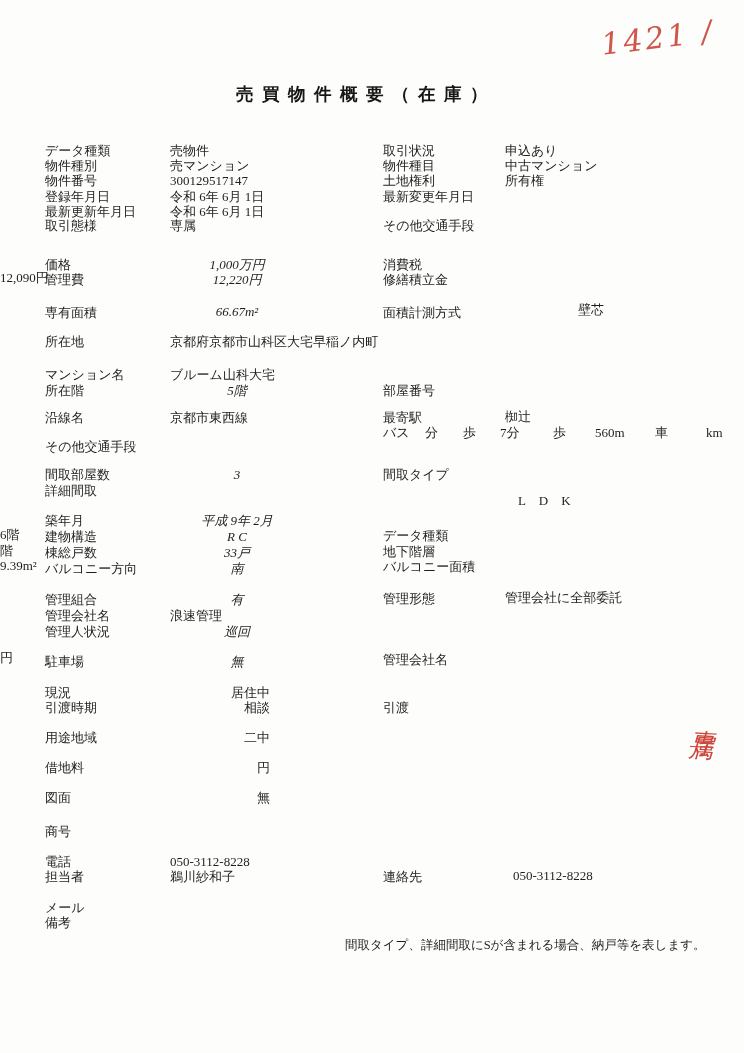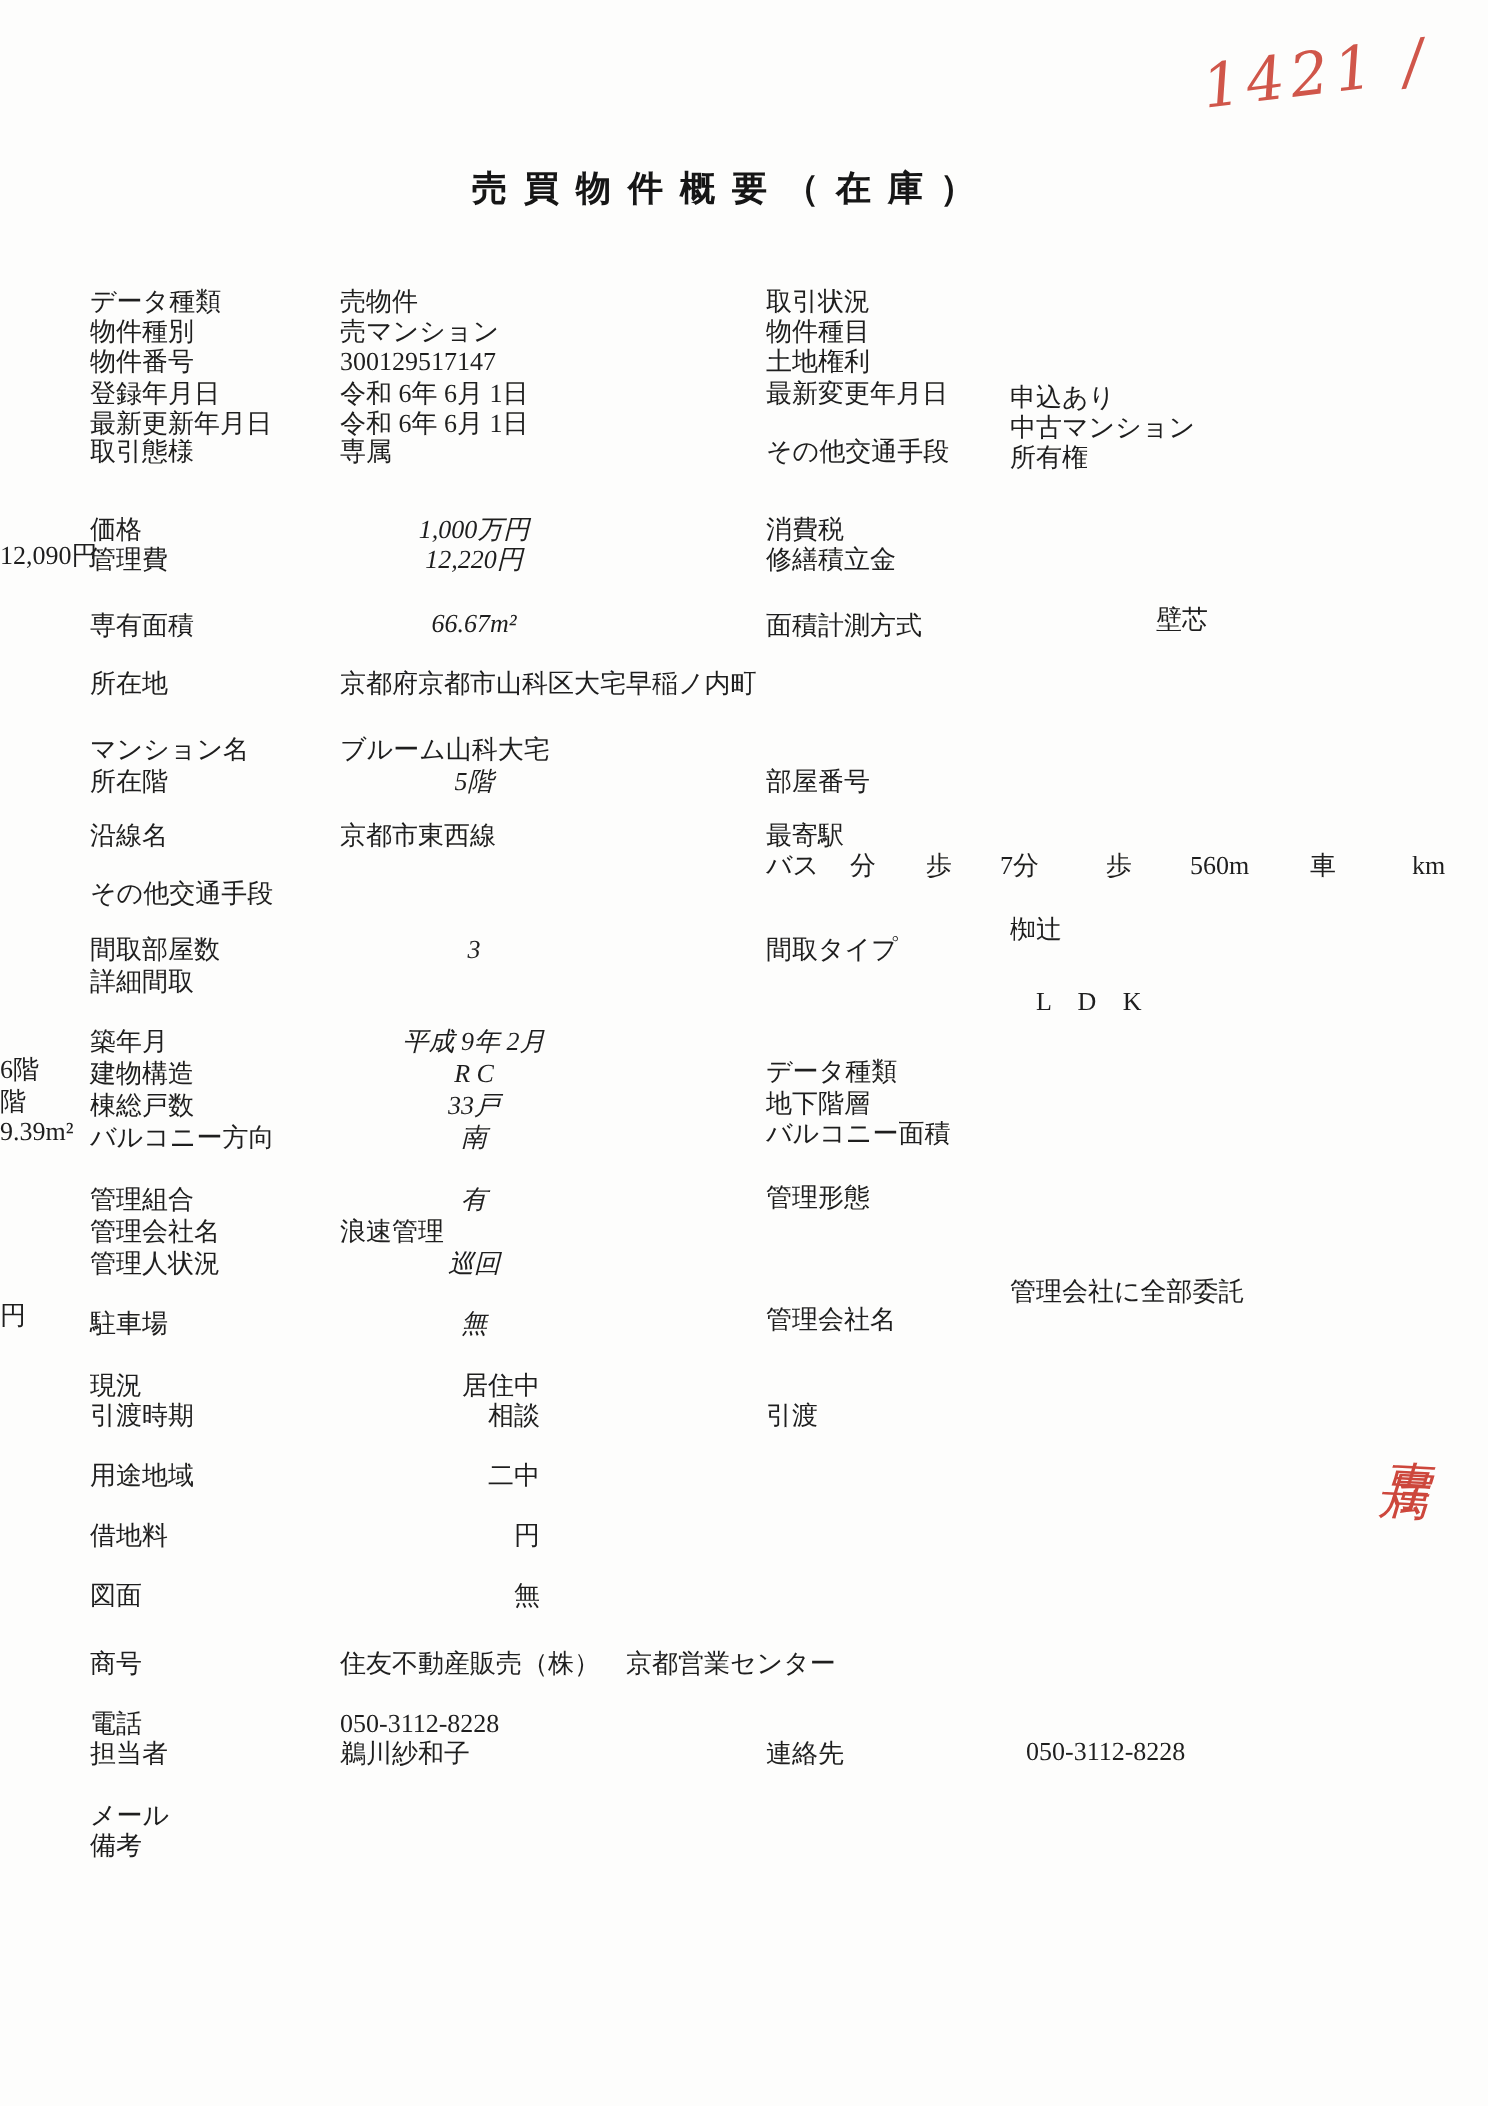--- a/index.html
+++ b/index.html
@@ -12,21 +12,21 @@
   .f { position:absolute; white-space:pre; line-height:1.15; }
   .title {
     position:absolute; top:82px; left:-6px; width:744px; text-align:center;
     font-size:17.5px; font-weight:bold; letter-spacing:8.5px; color:#161616;
   }
   .ll  { left:45px; }
   .lv  { left:170px; }
   .ln  { left:180px; width:114px; text-align:center;font-style:italic; }
   .ln2 { left:168px; width:102px; text-align:right; }
   .rl  { left:383px; }
-  .rv  { left:505px;margin-top:48px; }
+  .rv  { left:505px; }
   .rv2 { left:578px; }
   .rv3 { left:518px; letter-spacing:5px; }
   .rv4 { left:513px; }
   .footer { left:345px; top:938px; font-size:12.5px; }
   .hw-ref {
     position:absolute; left:601px; top:20px; font-size:30px;
     color:#d0564a; transform:rotate(-7deg); font-style:italic;
     letter-spacing:3px; font-family:"DejaVu Serif",serif; white-space:pre;
   }
   .hw-side {
@@ -143,24 +143,24 @@
   <span class="f rl" style="top:701px">引渡</span>
 
   <span class="f ll" style="top:731px">用途地域</span>
   <span class="f ln2" style="top:731px">二中</span>
   <span class="f ll" style="top:761px">借地料</span>
   <span class="f ln2" style="top:761px">円</span>
   <span class="f ll" style="top:791px">図面</span>
   <span class="f ln2" style="top:791px">無</span>
 
   <span class="f ll" style="top:825px">商号</span>
-  <span class="f lv" style="top:825px">住友不動産販売（株）　京都営業センター</span>
   <span class="f ll" style="top:855px">電話</span>
   <span class="f lv" style="top:855px">050-3112-8228</span>
   <span class="f ll" style="top:870px">担当者</span>
   <span class="f lv" style="top:870px">鵜川紗和子</span>
   <span class="f rl" style="top:870px">連絡先</span>
   <span class="f rv4" style="top:869px">050-3112-8228</span>
   <span class="f ll" style="top:901px">メール</span>
   <span class="f ll" style="top:916px">備考</span>
 
+  <div class="f footer">間取タイプ、詳細間取にSが含まれる場合、納戸等を表します。</div>
 
 </div>
 
 </body></html>

